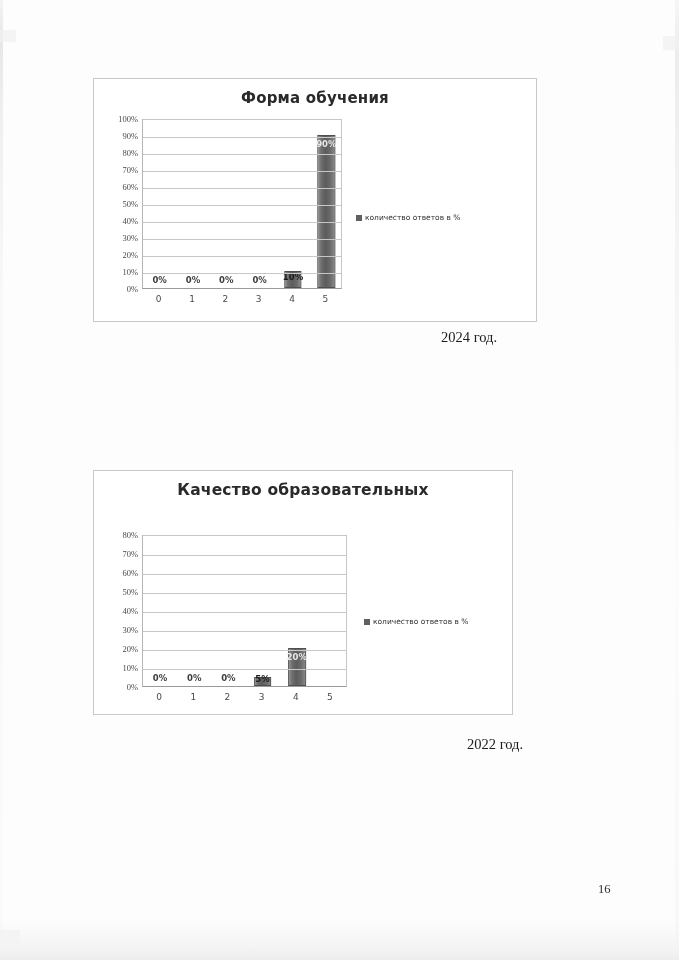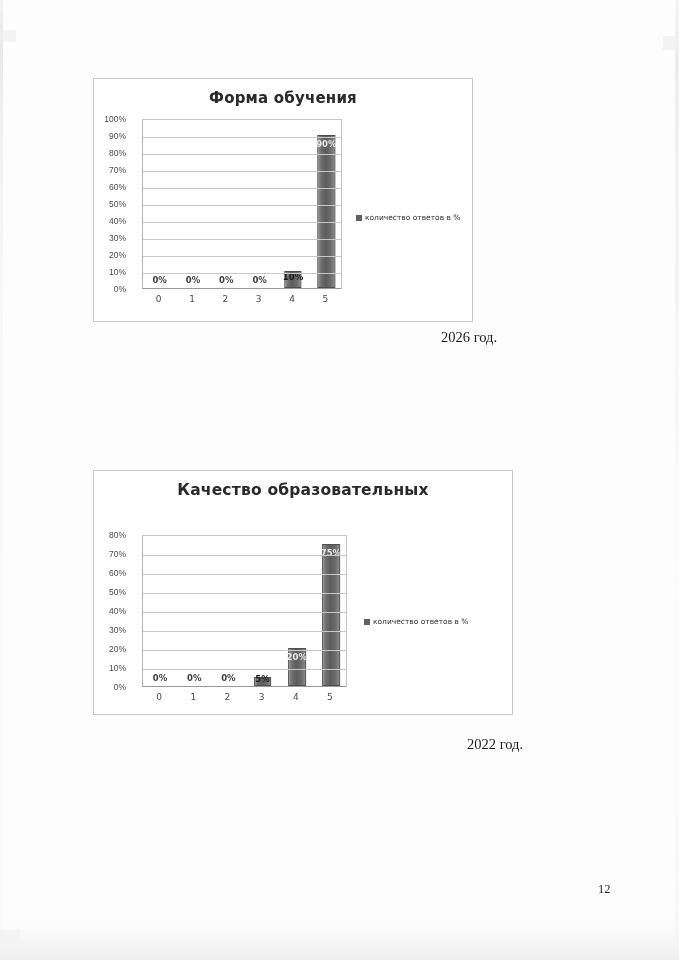--- a/index.html
+++ b/index.html
@@ -43,21 +43,21 @@
     background: linear-gradient(to bottom, rgba(255,255,255,0) 0%, #f4f4f4 70%, #ededed 100%);
   }
 
   
   .chart-card {
     position: absolute;
     background: #ffffff;
     border: 1px solid #c9c9c9;
     box-sizing: border-box;
   }
-  #chart-1 { left: 93px;  top: 78px;  width: 380px; height: 244px; }
+  #chart-1 { left: 93px;  top: 78px;  width: 444px; height: 244px; }
   #chart-2 { left: 93px;  top: 470px; width: 420px; height: 245px; }
 
   .chart-title {
     text-align: center;
     font-family: "DejaVu Sans", sans-serif;
     font-weight: bold;
     color: #2a2a2a;
     letter-spacing: .2px;
   }
   #chart-1 .chart-title { font-size: 15px; padding-top: 10px; line-height: 18px; }
@@ -73,23 +73,23 @@
   
   .y-axis {
     position: absolute;
     left: 4px;
     top: 0;
     width: 40px;
     height: 100%;
   }
   .y-tick {
     position: absolute;
-    right: 12px;
+    right: 0;
     transform: translateY(-50%);
-    font-family: Liberation Sans, sans-serif;
+    font-family: Liberation Serif, serif;
     font-size: 8.5px;
     color: #4a4a4a;
     white-space: nowrap;
   }
 
   
   .plot {
     position: absolute;
     box-sizing: border-box;
     border-left: 1px solid #b5b5b5;
@@ -270,21 +270,21 @@
           <div class="x-tick" style="left: 198px;">4</div>
           <div class="x-tick" style="left: 231.333px;">5</div>
         </div>
     </div>
     <div class="legend">
       <span class="legend-swatch"></span>
       <span>количество ответов в %</span>
     </div>
   </div>
 
-  <div class="caption" id="caption-1">2026 год.</div>
+  <div class="caption" id="caption-1">2024 год.</div>
 
 
   <div class="chart-card" id="chart-2">
     <div class="chart-title">
       <div>Качество образовательных</div>
     </div>
     <div class="chart-body">
       <div class="y-axis">
           <div class="y-tick" style="top: 4px;">80%</div>
           <div class="y-tick" style="top: 23px;">70%</div>
@@ -308,24 +308,20 @@
               <div class="bar-label zero" style="bottom: 3px;">0%</div>
             </div>
             <div class="bar-slot" style="left: 102.5px; width: 34.1667px;">
               <div class="bar" style="height: 9.5px; width: 17.7667px;"></div>
               <div class="bar-label on-bar" style="bottom: 2px;">5%</div>
             </div>
             <div class="bar-slot" style="left: 136.667px; width: 34.1667px;">
               <div class="bar" style="height: 38px; width: 17.7667px;"></div>
               <div class="bar-label on-bar-light" style="bottom: 24px;">20%</div>
             </div>
-            <div class="bar-slot" style="left: 170.833px; width: 34.1667px;">
-              <div class="bar" style="height: 142.5px; width: 17.7667px;"></div>
-              <div class="bar-label on-bar-light" style="bottom: 128.5px;">75%</div>
-            </div>
           </div>
       <div class="gridline" style="top: 19px;"></div>
           <div class="gridline" style="top: 38px;"></div>
           <div class="gridline" style="top: 57px;"></div>
           <div class="gridline" style="top: 76px;"></div>
           <div class="gridline" style="top: 95px;"></div>
           <div class="gridline" style="top: 114px;"></div>
           <div class="gridline" style="top: 133px;"></div>
         </div>
       <div class="x-axis" style="top: 161px;">
@@ -338,15 +334,15 @@
         </div>
     </div>
     <div class="legend">
       <span class="legend-swatch"></span>
       <span>количество ответов в %</span>
     </div>
   </div>
 
   <div class="caption" id="caption-2">2022 год.</div>
 
-  <div class="page-number">12</div>
+  <div class="page-number">16</div>
 
 </div>
 
 </body></html>

